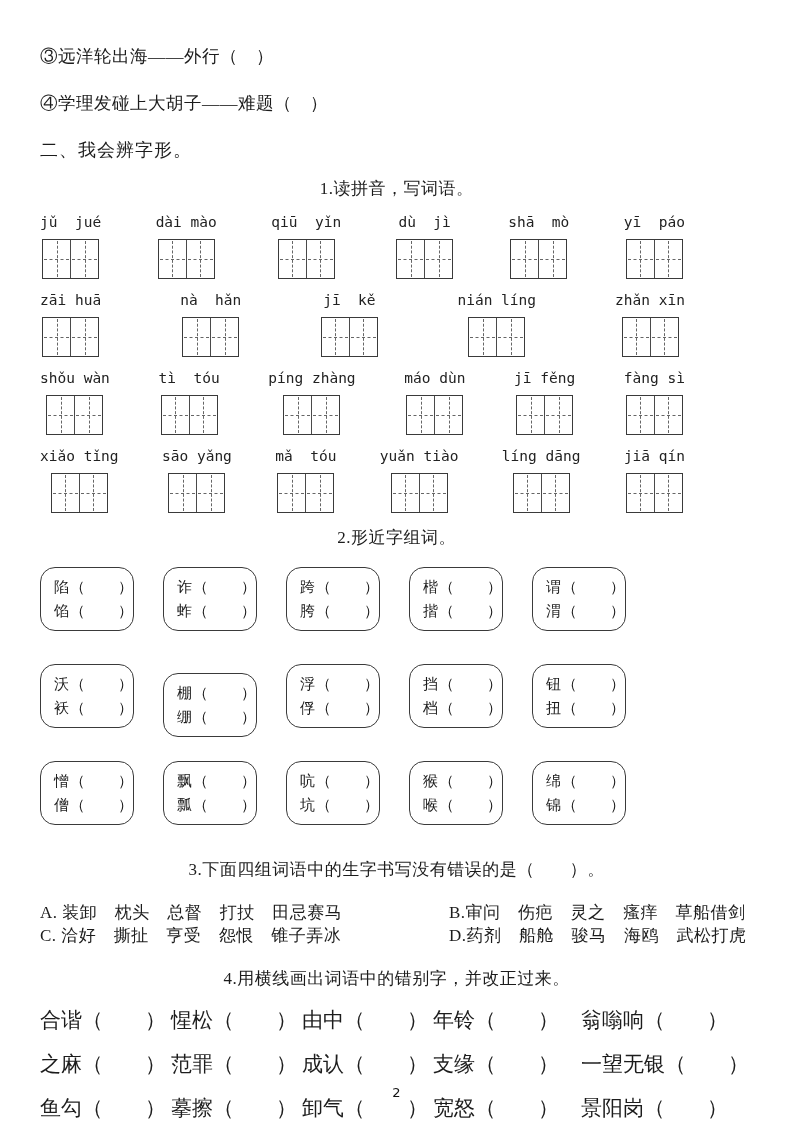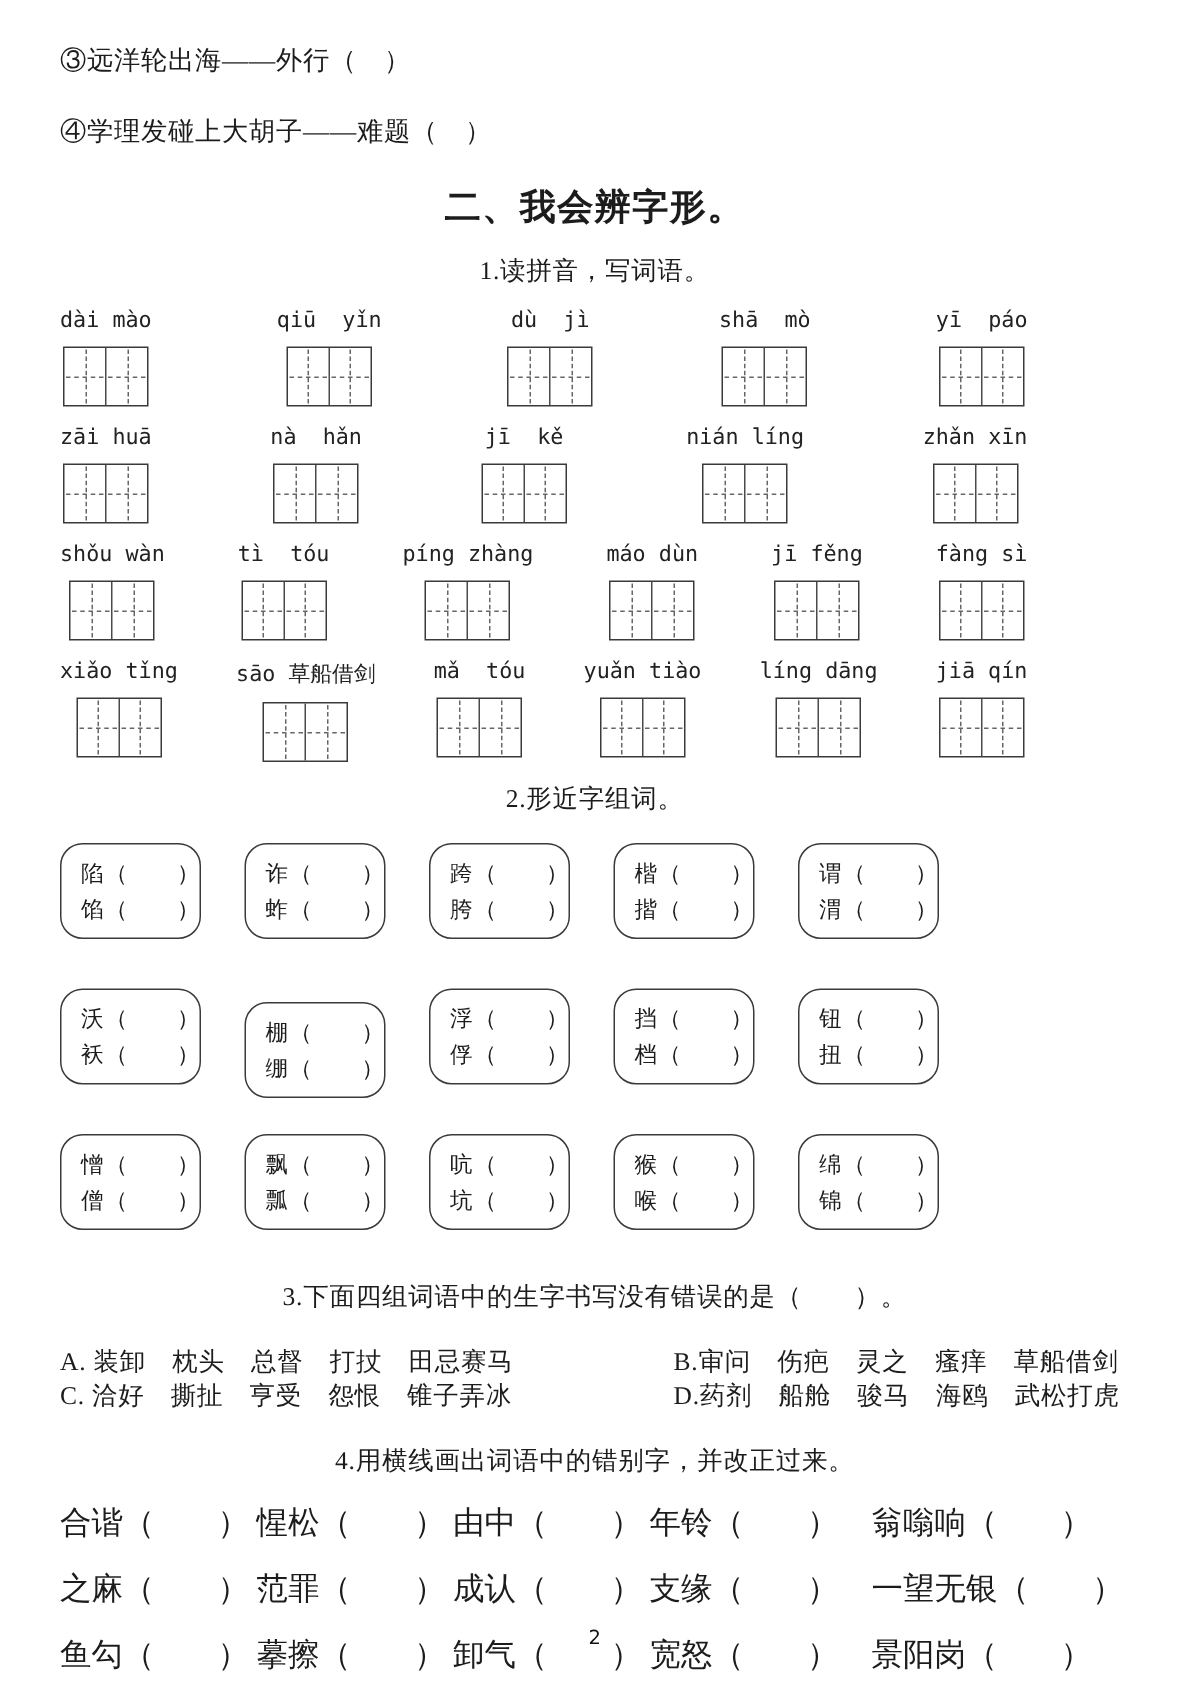--- a/index.html
+++ b/index.html
@@ -1,24 +1,24 @@
 <!DOCTYPE html>
 <html><head>
 <meta charset="utf-8">
 <style>
   html,body{margin:0;padding:0;background:#ffffff;}
   body{
     width:793px;height:1122px;
     font-family:"Liberation Serif","DejaVu Serif",serif;
     color:#1c1c1c;position:relative;overflow:hidden;
   }
-  .sheet{padding:28px 40px 0 40px;}
+  .sheet{padding:44px 40px 0 40px;}
 
   .riddle-line{font-size:17.5px;margin:0 0 23px 0;letter-spacing:.5px;}
-  .sec-heading{font-size:24px;font-weight:bold;margin:0 0 15px 0;letter-spacing:1px;text-align:center;}
+  .sec-heading{font-size:18px;font-weight:normal;margin:0 0 15px 0;letter-spacing:1px;}
   .q-title{font-size:17px;margin:0 0 14px 0;letter-spacing:.5px;text-align:center;}
 
   
   .pyrow{display:flex;justify-content:space-between;width:645px;margin:0 0 13px 0;}
   .pyitem{display:flex;flex-direction:column;align-items:center;gap:9px;min-width:58px;}
   .pinyin{font-family:"DejaVu Sans Mono",monospace;font-size:14.5px;white-space:pre;color:#222;}
   .tzg{width:57px;height:40px;border:1.5px solid #3a3a3a;display:flex;background:#fff;box-sizing:border-box;}
   .tzg .cell{flex:1;position:relative;}
   .tzg .cell:first-child{border-right:1px solid #4a4a4a;}
   .tzg .cell::before{content:"";position:absolute;left:50%;top:1px;bottom:1px;border-left:1px dashed #666;}
@@ -58,20 +58,27 @@
 
   <p class="riddle-line">③远洋轮出海——外行（　）</p>
   <p class="riddle-line">④学理发碰上大胡子——难题（　）</p>
 
   <p class="sec-heading">二、我会辨字形。</p>
 
   <p class="q-title">1.读拼音，写词语。</p>
   <div id="pinyin-rows">
       <div class="pyrow">
         <div class="pyitem">
+          <span class="pinyin">jǔ  jué</span>
+          <div class="tzg">
+            <div class="cell"></div>
+            <div class="cell"></div>
+          </div>
+        </div>
+        <div class="pyitem">
           <span class="pinyin">dài mào</span>
           <div class="tzg">
             <div class="cell"></div>
             <div class="cell"></div>
           </div>
         </div>
         <div class="pyitem">
           <span class="pinyin">qiū  yǐn</span>
           <div class="tzg">
             <div class="cell"></div>
@@ -183,21 +190,21 @@
       </div>
       <div class="pyrow">
         <div class="pyitem">
           <span class="pinyin">xiǎo tǐng</span>
           <div class="tzg">
             <div class="cell"></div>
             <div class="cell"></div>
           </div>
         </div>
         <div class="pyitem">
-          <span class="pinyin">sāo 草船借剑</span>
+          <span class="pinyin">sāo yǎng</span>
           <div class="tzg">
             <div class="cell"></div>
             <div class="cell"></div>
           </div>
         </div>
         <div class="pyitem">
           <span class="pinyin">mǎ  tóu</span>
           <div class="tzg">
             <div class="cell"></div>
             <div class="cell"></div>

